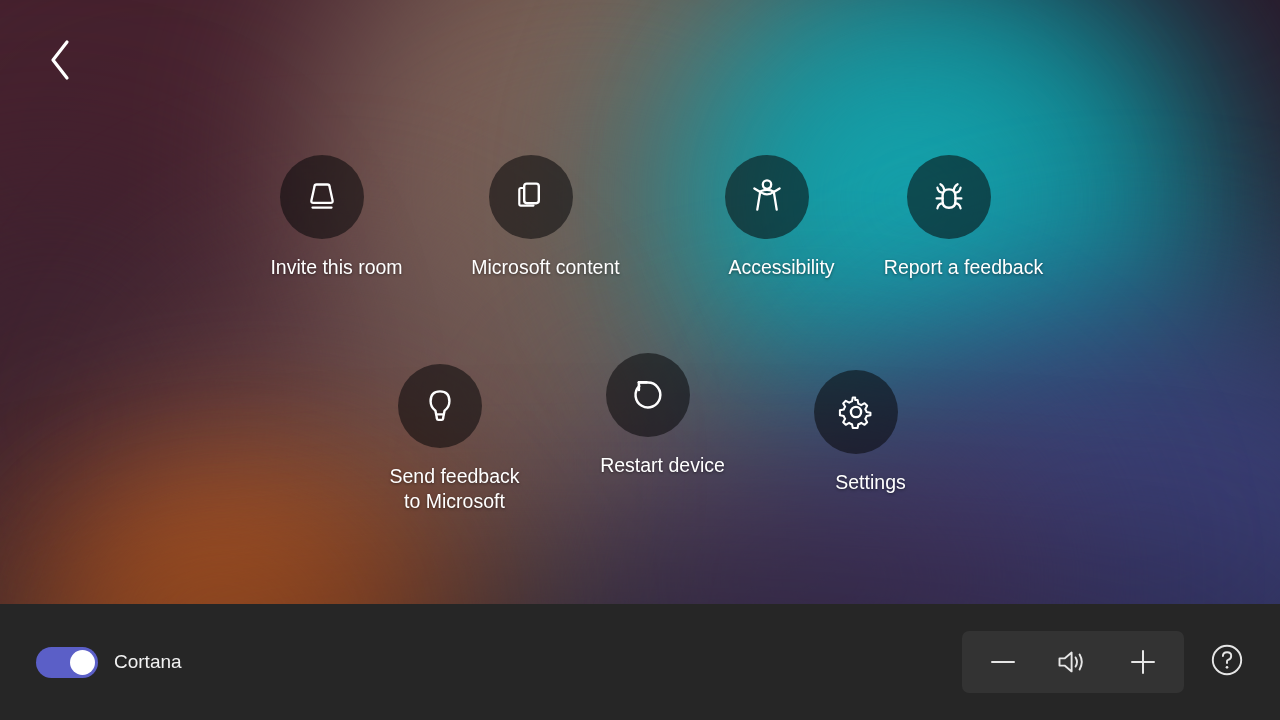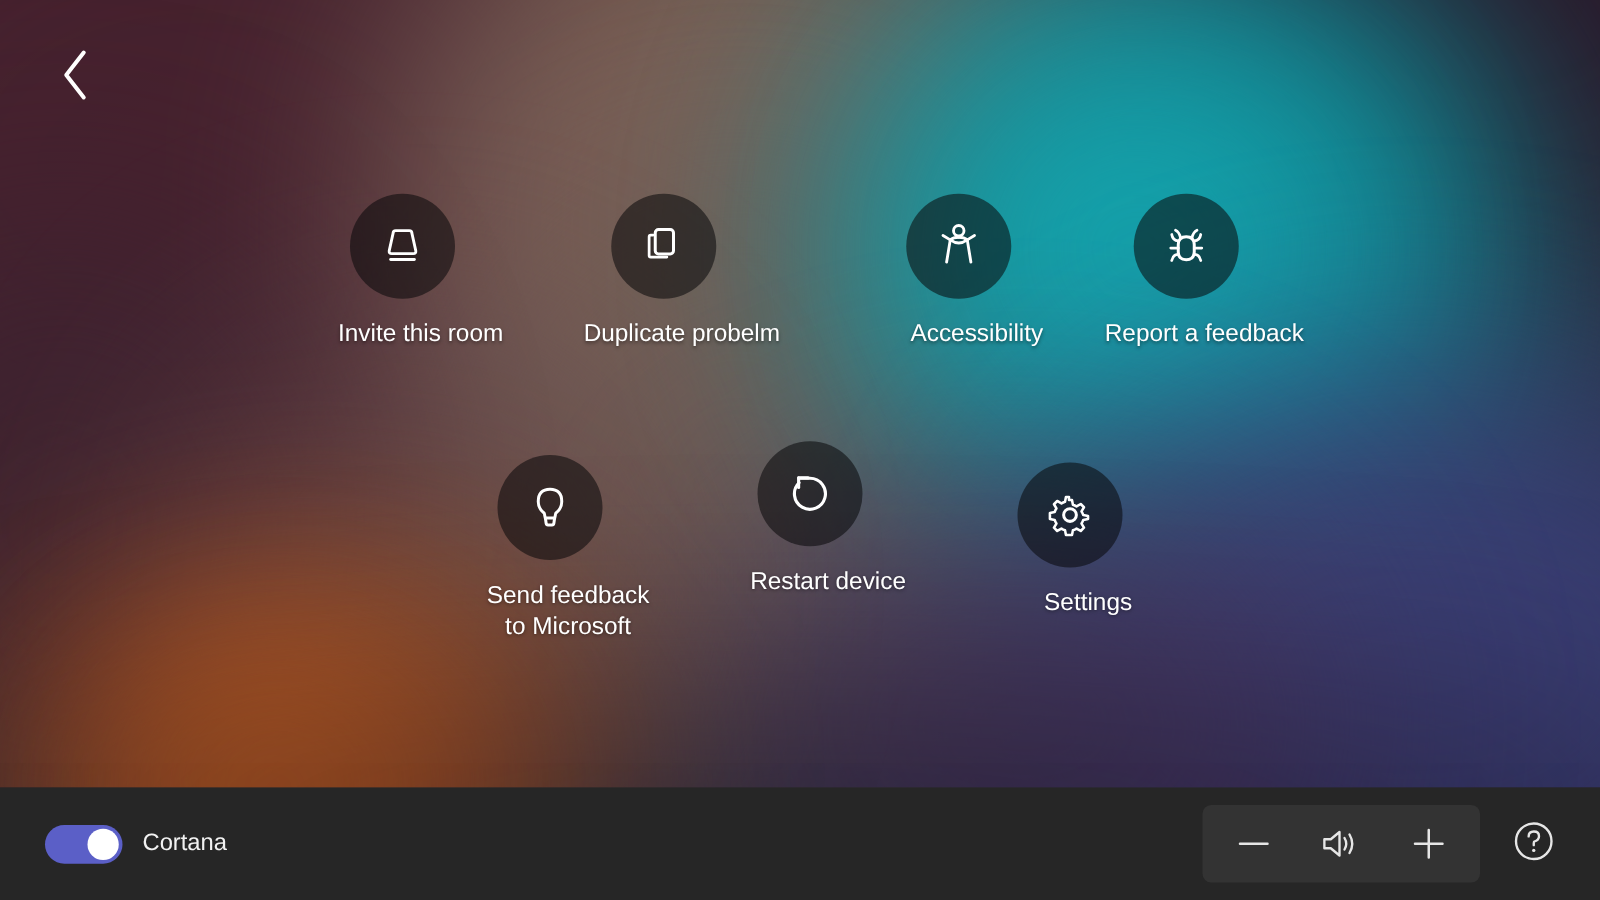--- a/index.html
+++ b/index.html
@@ -119,21 +119,21 @@
   .t4 { left: 345px;  top: 364px; }
   .t5 { left: 553px;  top: 353px; }
   .t6 { left: 761px;  top: 370px; }
 
   
   .taskbar {
     position: absolute;
     left: 0;
     bottom: 0;
     width: 1280px;
-    height: 90px;
+    height: 116px;
     background: #262626;
     display: flex;
     align-items: center;
     justify-content: space-between;
     padding: 0 24px 0 36px;
   }
   .taskbar-left {
     display: flex;
     align-items: center;
     gap: 16px;
@@ -241,21 +241,21 @@
 
     <div class="tile t1">
       <div class="tile-circle">
         <span>
           <svg width="46" height="46" viewBox="0 0 46 46" fill="none">
             <path d="M14.5 14 L12.6 14 Q11.3 14 11.3 15.4 L11.3 30.3 Q11.3 31.6 12.6 31.6 L25.5 31.6" stroke="#ffffff" stroke-width="2.2" stroke-linecap="round" stroke-linejoin="round"></path>
             <rect x="16.2" y="9.6" width="14.6" height="19.6" rx="2.6" stroke="#ffffff" stroke-width="2.4"></rect>
           </svg>
         </span>
       </div>
-      <div class="tile-label">Duplicate probelm</div>
+      <div class="tile-label">Microsoft content</div>
     </div>
 
     <div class="tile t2">
       <div class="tile-circle">
         <span>
           <svg width="46" height="46" viewBox="0 0 46 46" fill="none">
             <circle cx="23" cy="10.6" r="4.2" stroke="#ffffff" stroke-width="2.3"></circle>
             <path d="M23 15.8 Q18.6 15.8 16.2 17.9 L10.4 14.4" stroke="#ffffff" stroke-width="2.3" stroke-linecap="round" stroke-linejoin="round"></path>
             <path d="M23 15.8 Q27.4 15.8 29.8 17.9 L35.6 14.4" stroke="#ffffff" stroke-width="2.3" stroke-linecap="round" stroke-linejoin="round"></path>
             <path d="M16.2 17.9 L13.3 35.6" stroke="#ffffff" stroke-width="2.3" stroke-linecap="round"></path>

